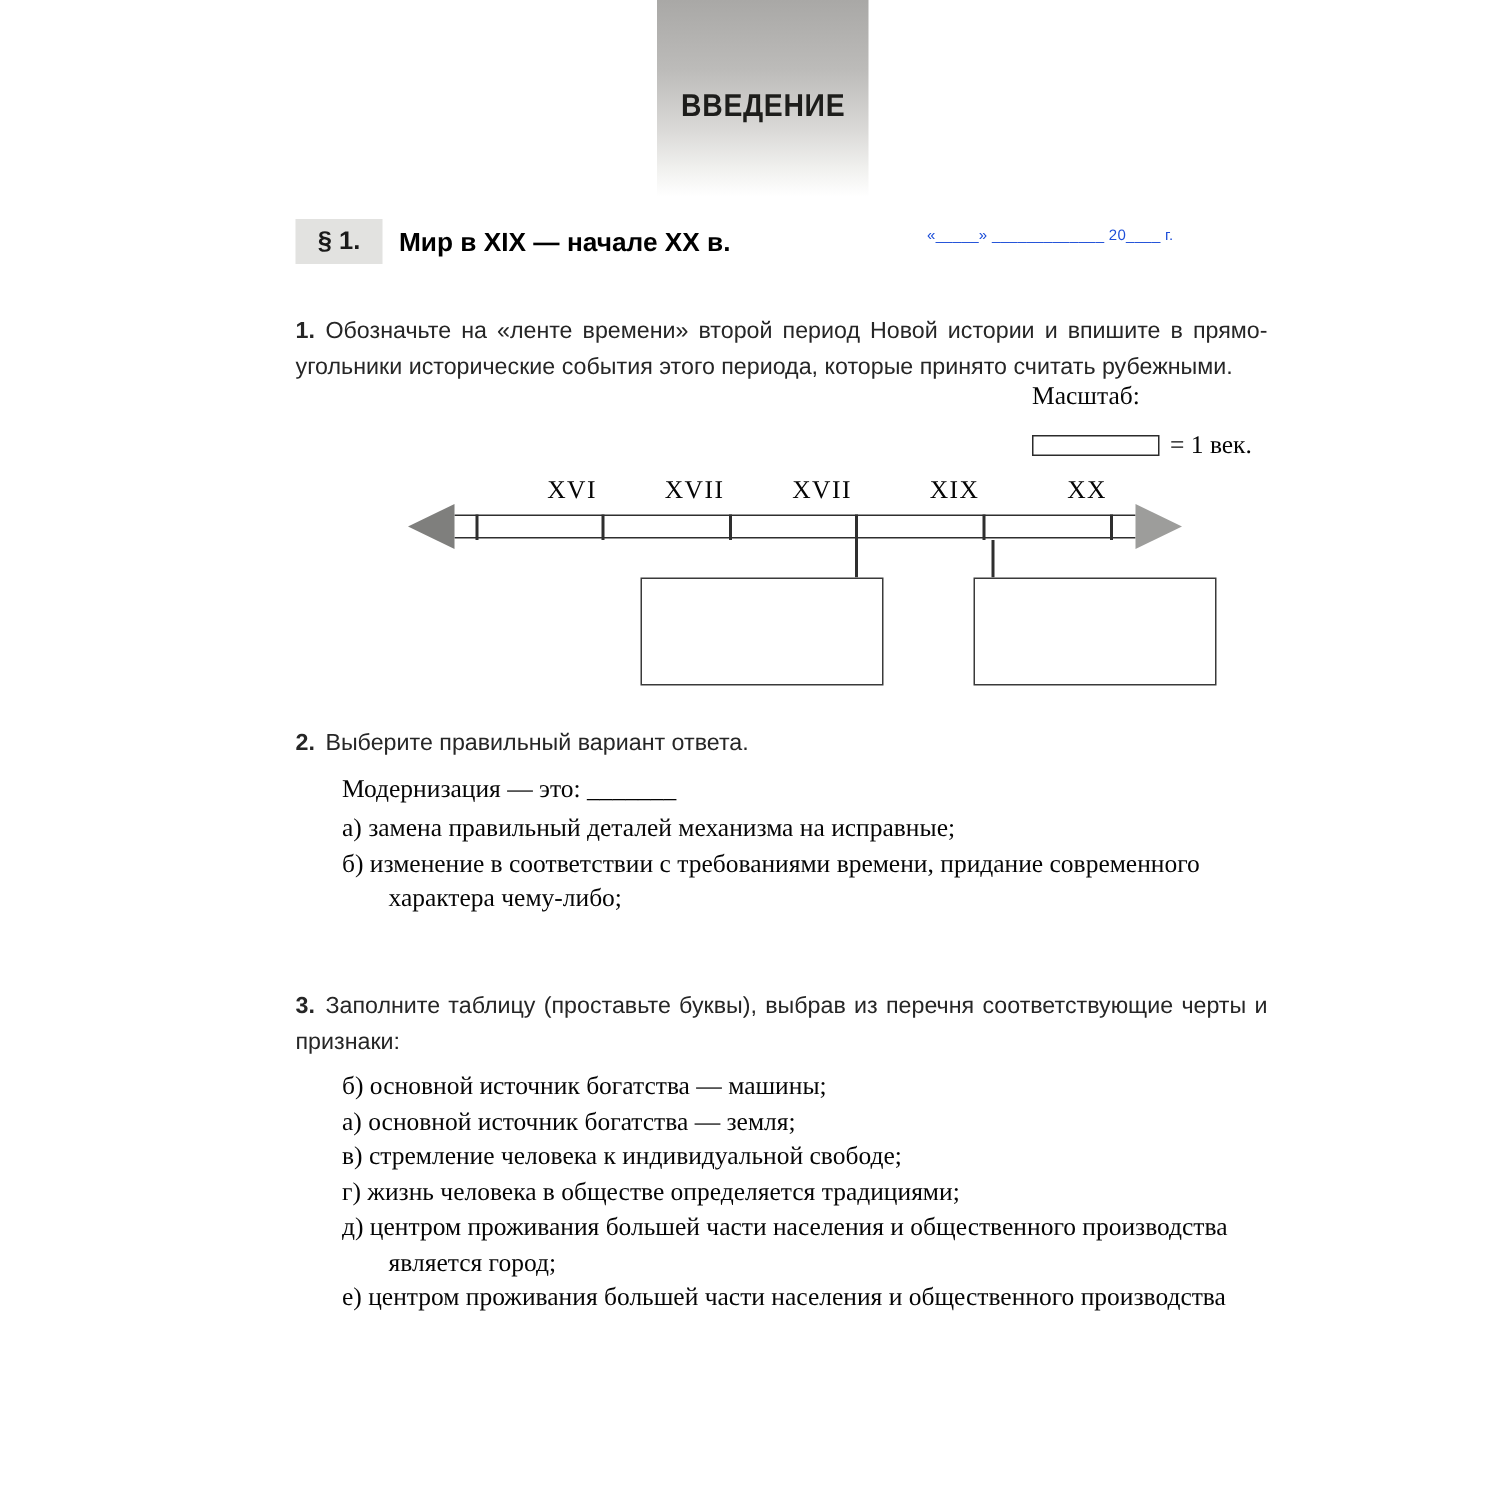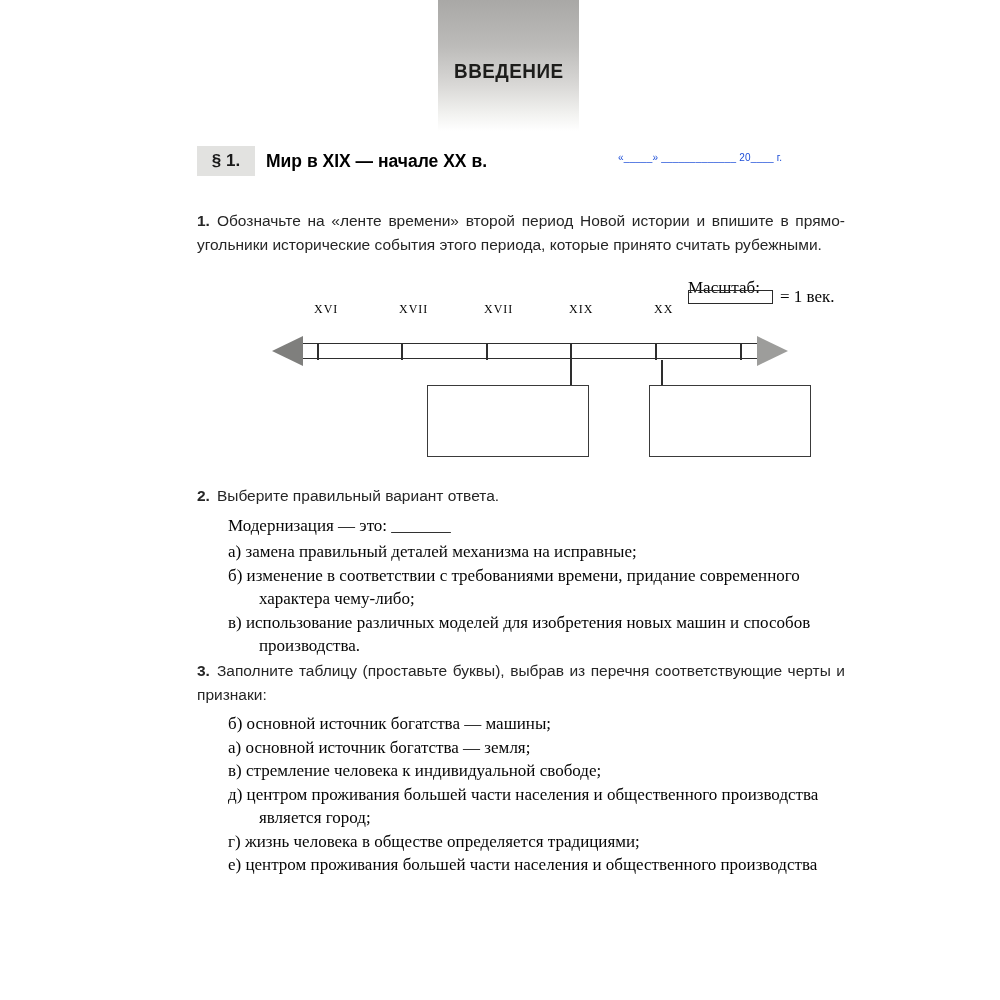--- a/index.html
+++ b/index.html
@@ -29,25 +29,25 @@
 
   
   .serif{font-family:"Liberation Serif","DejaVu Serif",serif;color:#050505;}
   .prompt{position:absolute;left:228px;top:516px;font-size:17px;}
   .optlist{position:absolute;font-size:17px;line-height:23.5px;}
   .ol2{left:228px;top:540px;width:614px;}
   .ol3{left:228px;top:712px;width:616px;}
   .opt{padding-left:31px;text-indent:-31px;}
 
   
-  .scale-label{position:absolute;left:688px;top:278px;font-size:17px;}
+  .scale-label{position:absolute;left:688px;top:254px;font-size:17px;}
   .scale-box{position:absolute;left:688px;top:290px;width:83px;height:12px;border:1.5px solid #2b2b2b;}
   .scale-eq{position:absolute;left:780px;top:287px;font-size:17px;}
 
-  .century{position:absolute;top:302px;width:84px;text-align:left;font-size:12px;letter-spacing:1px;}
+  .century{position:absolute;top:317px;width:84px;text-align:right;font-size:17px;letter-spacing:1px;}
   .band{position:absolute;left:303px;top:343px;width:454px;height:14px;
       border-top:1.6px solid #2e2e2e;border-bottom:1.6px solid #2e2e2e;}
   .divider{position:absolute;top:343px;width:2px;height:17px;background:#2e2e2e;}
   .arrow{position:absolute;top:336px;width:0;height:0;border-top:15px solid transparent;border-bottom:15px solid transparent;}
   .arrow-left{left:272px;border-right:31px solid #7f7f7d;}
   .arrow-right{left:757px;border-left:31px solid #9d9d9b;}
   .drop{position:absolute;top:360px;width:1.6px;height:25px;background:#2e2e2e;}
   .event-box{position:absolute;top:385px;width:160px;height:70px;border:1.8px solid #3a3a3a;background:#fff;}
 
   
@@ -105,49 +105,45 @@
   <div class="prompt serif">Модернизация — это: _______</div>
   <div class="optlist ol2 serif">
     <div class="opt">
       <span>а)</span>
       <span>замена правильный деталей механизма на исправные;</span>
     </div>
     <div class="opt">
       <span>б)</span>
       <span>изменение в соответствии с требованиями времени, придание современного характера чему-либо;</span>
     </div>
-    <div class="opt">
-      <span>в)</span>
-      <span>использование различных моделей для изобретения новых машин и способов производства.</span>
-    </div>
   </div>
 
   <div class="task t3">
     <span class="tnum">3.</span><span>Заполните таблицу (проставьте буквы), выбрав из перечня соответствующие черты и признаки:</span>
   </div>
   <div class="optlist ol3 serif">
     <div class="opt">
       <span>б)</span>
       <span>основной источник богатства — машины;</span>
     </div>
     <div class="opt">
       <span>а)</span>
       <span>основной источник богатства — земля;</span>
     </div>
     <div class="opt">
       <span>в)</span>
       <span>стремление человека к индивидуальной свободе;</span>
     </div>
     <div class="opt">
+      <span>г)</span>
+      <span>жизнь человека в обществе определяется традициями;</span>
+    </div>
+    <div class="opt">
       <span>д)</span>
       <span>центром проживания большей части населения и общественного производ­ства является город;</span>
-    </div>
-    <div class="opt">
-      <span>г)</span>
-      <span>жизнь человека в обществе определяется традициями;</span>
     </div>
     <div class="opt">
       <span>е)</span>
       <span>центром проживания большей части населения и общественного производ­ства является деревня.</span>
     </div>
   </div>
 
   <div class="page-chip">
     <span>4</span>
   </div>

